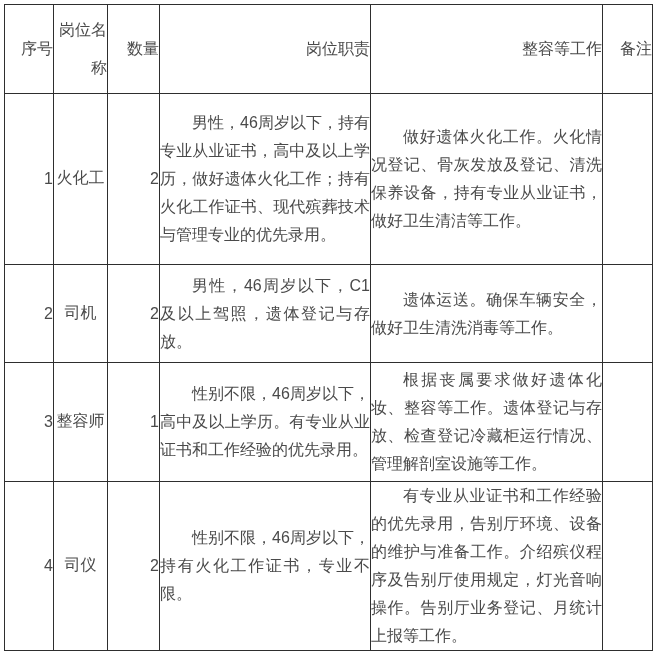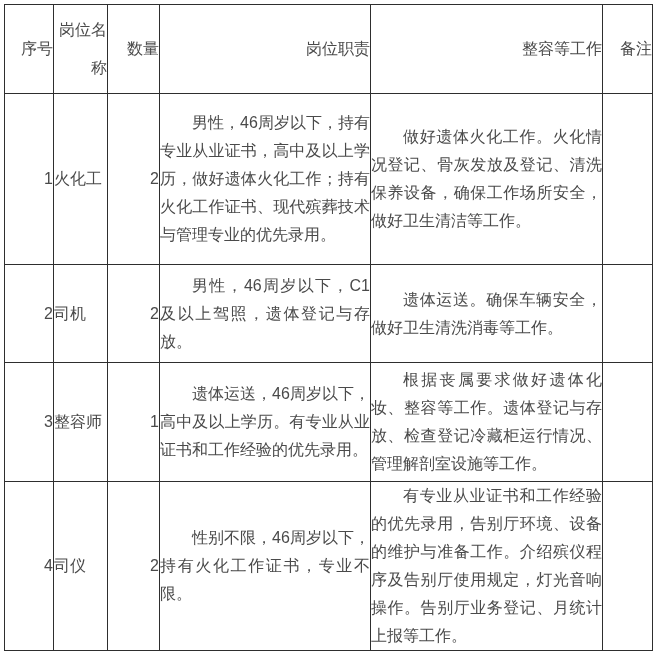--- a/index.html
+++ b/index.html
@@ -38,24 +38,25 @@
   td.head {
     text-align: right;
     line-height: 38px;
     padding: 0 4px;
   }
   td.num {
     text-align: right;
     padding-right: 4px;
   }
   td.name {
-    text-align: left;
+    text-align: center;
     line-height: 34px;
     padding-left: 7px;
     padding-right: 4px;
+    font-family: Liberation Mono, monospace;
   }
   td.para {
     text-align: justify;
     text-align-last: left;
     text-indent: 2em;
     line-height: 28px;
     padding: 2px 4px;
   }
   tr.hdr  td { height: 88px; }
   tr.r1   td { height: 170px; }
@@ -85,38 +86,38 @@
         <td class="head">岗位职责</td>
         <td class="head">整容等工作</td>
         <td class="head">备注</td>
       </tr>
 
       <tr class="r1">
         <td class="num">1</td>
         <td class="name">火化工</td>
         <td class="num">2</td>
         <td class="para">男性，46周岁以下，持有专业从业证书，高中及以上学历，做好遗体火化工作；持有火化工作证书、现代殡葬技术与管理专业的优先录用。</td>
-        <td class="para">做好遗体火化工作。火化情况登记、骨灰发放及登记、清洗保养设备，确保工作场所安全，做好卫生清洁等工作。</td>
+        <td class="para">做好遗体火化工作。火化情况登记、骨灰发放及登记、清洗保养设备，持有专业从业证书，做好卫生清洁等工作。</td>
         <td class="num"></td>
       </tr>
 
       <tr class="r2">
         <td class="num">2</td>
         <td class="name">司机</td>
         <td class="num">2</td>
         <td class="para">男性，46周岁以下，C1及以上驾照，遗体登记与存放。</td>
         <td class="para">遗体运送。确保车辆安全，做好卫生清洗消毒等工作。</td>
         <td class="num"></td>
       </tr>
 
       <tr class="r3">
         <td class="num">3</td>
         <td class="name">整容师</td>
         <td class="num">1</td>
-        <td class="para">遗体运送，46周岁以下，高中及以上学历。有专业从业证书和工作经验的优先录用。</td>
+        <td class="para">性别不限，46周岁以下，高中及以上学历。有专业从业证书和工作经验的优先录用。</td>
         <td class="para">根据丧属要求做好遗体化妆、整容等工作。遗体登记与存放、检查登记冷藏柜运行情况、管理解剖室设施等工作。</td>
         <td class="num"></td>
       </tr>
 
       <tr class="r4">
         <td class="num">4</td>
         <td class="name">司仪</td>
         <td class="num">2</td>
         <td class="para">性别不限，46周岁以下，持有火化工作证书，专业不限。</td>
         <td class="para">有专业从业证书和工作经验的优先录用，告别厅环境、设备的维护与准备工作。介绍殡仪程序及告别厅使用规定，灯光音响操作。告别厅业务登记、月统计上报等工作。</td>

